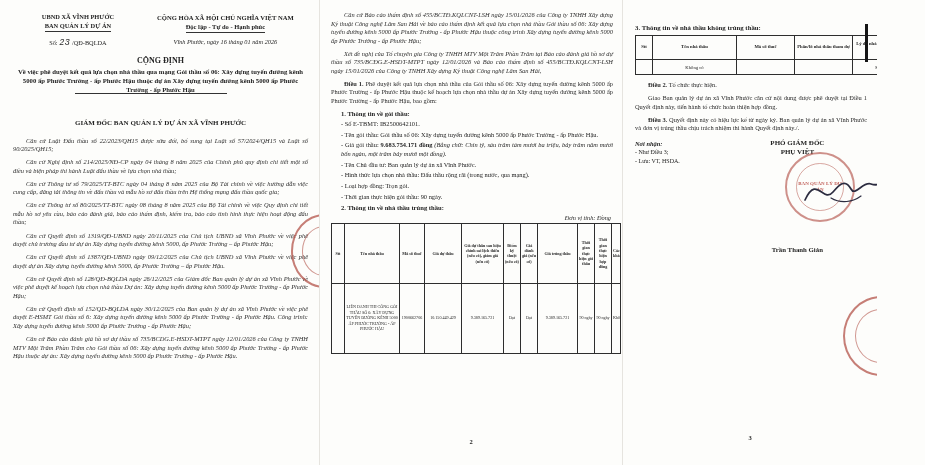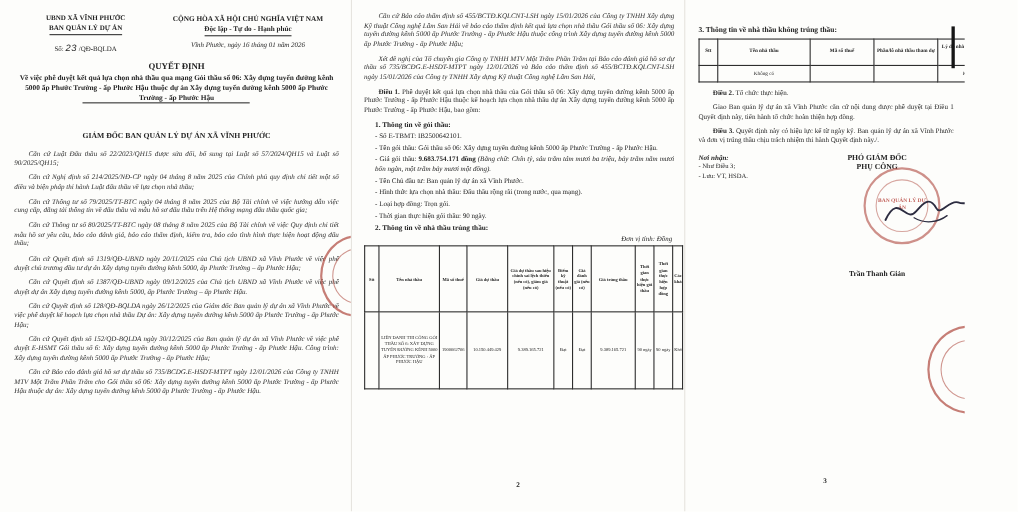--- a/index.html
+++ b/index.html
@@ -23,21 +23,21 @@
   }
   .p.upright { font-style:normal; }
   .b { font-weight:bold; }
   .i { font-style:italic; }
 
   
   .hdr { display:flex; margin-bottom:6px; }
   .hdr-left { width:44%; text-align:center; font-weight:bold; font-size:6.4px; line-height:1.35; }
   .hdr-left .org2 { display:inline-block; border-bottom:0.8px solid #333; padding-bottom:1px; }
   .doc-no { font-weight:normal; margin-top:6px; font-size:6.3px; }
-  .hand { font-family:Liberation Sans, sans-serif; font-style:italic; font-size:8.5px; letter-spacing:0.5px; }
+  .hand { font-family:Liberation Mono, monospace; font-style:italic; font-size:8.5px; letter-spacing:0.5px; }
   .hdr-right { width:56%; text-align:center; font-size:6.6px; line-height:1.4; }
   .nat1 { font-weight:bold; font-size:6.6px; }
   .nat2 { font-weight:bold; font-size:6.5px; display:inline-block; border-bottom:0.8px solid #333; padding-bottom:1px; }
   .place-date { font-style:italic; font-size:6.3px; margin-top:5px; }
 
   .doc-title { text-align:center; font-weight:bold; font-size:8px; margin:4px 0 2px 0; }
   .subtitle { position:relative; text-align:center; font-weight:bold; font-size:6.7px; line-height:1.38; margin-bottom:8px; }
   .subtitle-underline { position:absolute; left:62px; bottom:1px; width:152px; height:0.8px; background:#333; }
   .authority { text-align:center; font-weight:bold; font-size:7px; margin:24px 0 10px 0; }
 
@@ -125,21 +125,21 @@
             <span>/QĐ-BQLDA</span>
           </div>
         </div>
         <div class="hdr-right">
           <div class="nat1">CỘNG HÒA XÃ HỘI CHỦ NGHĨA VIỆT NAM</div>
           <div><span class="nat2">Độc lập - Tự do - Hạnh phúc</span></div>
           <div class="place-date">Vĩnh Phước, ngày 16 tháng 01 năm 2026</div>
         </div>
       </div>
 
-      <div class="doc-title">QUYẾT ĐỊNH</div>
+      <div class="doc-title">CỘNG ĐỊNH</div>
       <div class="subtitle">
         <span>Về việc phê duyệt kết quả lựa chọn nhà thầu qua mạng Gói thầu số 06: Xây dựng tuyến đường kênh 5000 ấp Phước Trường - ấp Phước Hậu thuộc dự án Xây dựng tuyến đường kênh 5000 ấp Phước Trường - ấp Phước Hậu</span>
         <span class="subtitle-underline"></span>
       </div>
 
       <div class="authority">GIÁM ĐỐC BAN QUẢN LÝ DỰ ÁN XÃ VĨNH PHƯỚC</div>
 
       <div class="p">Căn cứ Luật Đấu thầu số 22/2023/QH15 được sửa đổi, bổ sung tại Luật số 57/2024/QH15 và Luật số 90/2025/QH15;</div>
       <div class="p">Căn cứ Nghị định số 214/2025/NĐ-CP ngày 04 tháng 8 năm 2025 của Chính phủ quy định chi tiết một số điều và biện pháp thi hành Luật đấu thầu về lựa chọn nhà thầu;</div>
       <div class="p">Căn cứ Thông tư số 79/2025/TT-BTC ngày 04 tháng 8 năm 2025 của Bộ Tài chính về việc hướng dẫn việc cung cấp, đăng tải thông tin về đấu thầu và mẫu hồ sơ đấu thầu trên Hệ thống mạng đấu thầu quốc gia;</div>
@@ -253,21 +253,21 @@
       </div>
 
       <div class="footer3">
         <div class="nr">
           <div class="nr-label">Nơi nhận:</div>
           <div>- Như Điều 3;</div>
           <div>- Lưu: VT, HSDA.</div>
         </div>
         <div class="sg">
           <div class="sg-title">PHÓ GIÁM ĐỐC</div>
-          <div class="sg-title">PHỤ CÔNG</div>
+          <div class="sg-title">PHỤ VIỆT</div>
           <div class="sg-name">Trần Thanh Giản</div>
         </div>
       </div>
 
       <div class="stamp-ring stamp-sign">
         <div class="inner">BAN QUẢN LÝ DỰ ÁN</div>
       </div>
       <svg class="signature-svg" width="96" height="42" viewBox="0 0 96 42">
         <path d="M4 32 C 16 6, 22 36, 32 24 C 38 17, 44 10, 50 21 C 54 29, 62 13, 70 16 C 78 19, 86 13, 92 11" stroke="#2c2c40" fill="none" stroke-width="1.7" stroke-linecap="round"></path>
         <path d="M30 30 C 40 36, 52 34, 60 28" stroke="#2c2c40" fill="none" stroke-width="1.2" stroke-linecap="round"></path>

